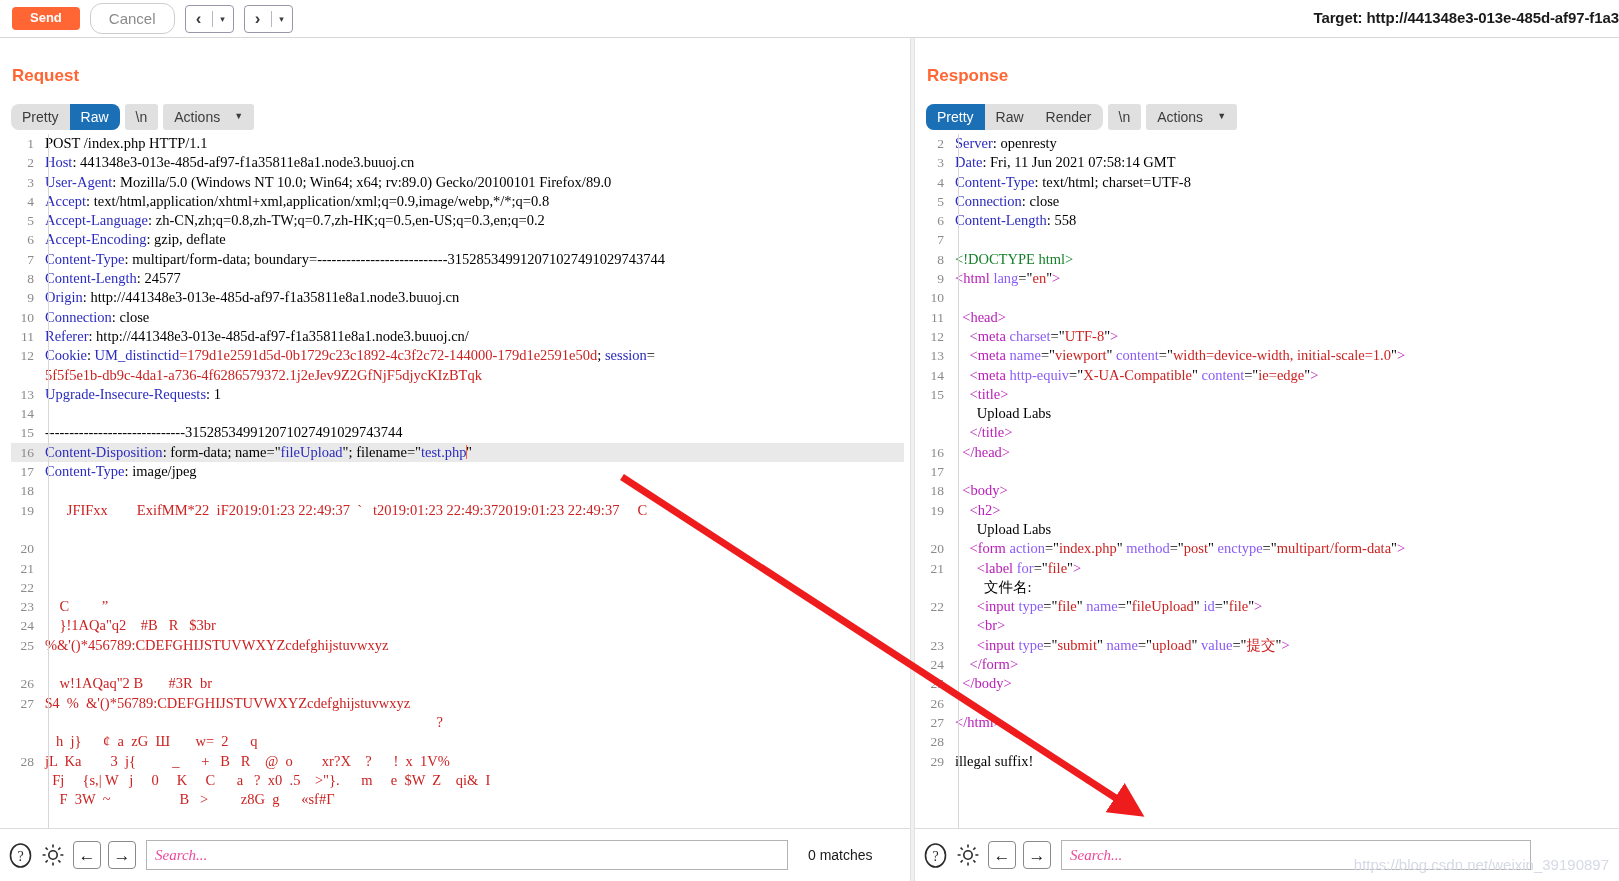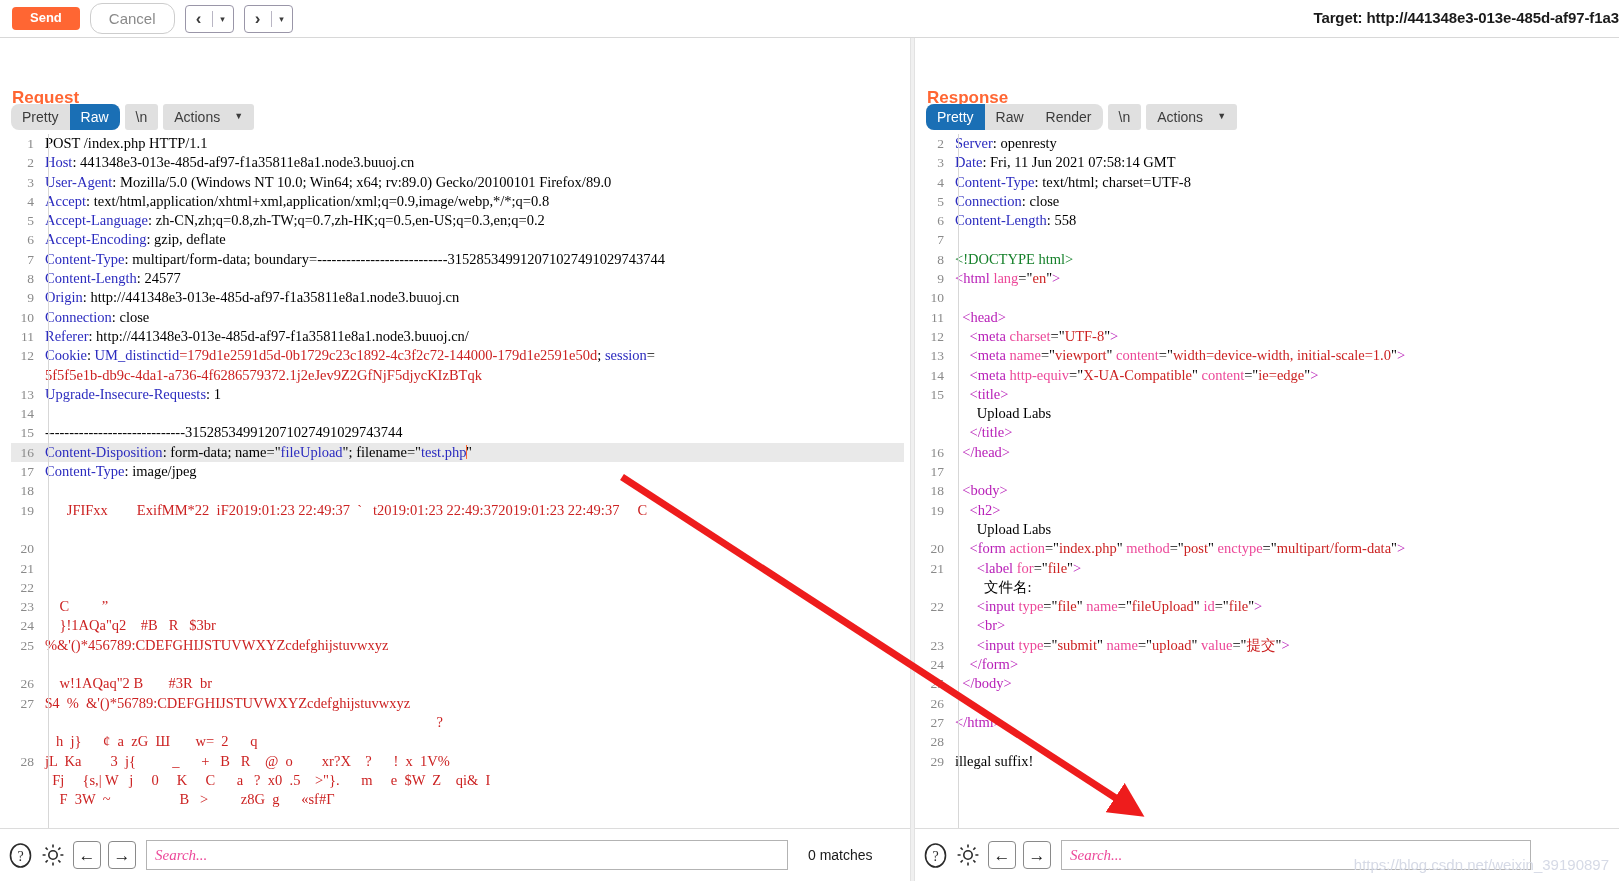--- a/index.html
+++ b/index.html
@@ -97,21 +97,20 @@
     background: #f0f0f0;
     border-left: 1px solid #e2e2e2;
     border-right: 1px solid #e2e2e2;
   }
 
   .panel-title {
     position: absolute;
     top: 28px; left: 12px;
     font-size: 17px; font-weight: bold;
     color: #ff6633;
-    margin-top: 22px;
   }
 
   
   .tabstrip {
     position: absolute;
     top: 66px; left: 11px;
     display: flex; align-items: center;
     gap: 5px;
   }
   .vtab {
@@ -176,21 +175,21 @@
     color: #000000;
     padding-left: 4px;
     overflow: hidden;
   }
   .hdr   { color: #2b2bbf; }
   .ckey  { color: #2b2bbf; }
   .cval  { color: #cc2222; }
   .bin   { color: #cc2222; }
   .str   { color: #2b2bbf; }
   .tag   { color: #b820b8; }
-  .attr  { color: #ec4899; }
+  .attr  { color: #8b5cf6; }
   .aval  { color: #cc2222; }
   .doctype { color: #15802a; }
   .plain { color: #000000; }
   .cursor {
     display: inline-block;
     width: 1.5px;
     height: 14px;
     background: #ff6633;
     vertical-align: -2px;
     margin: 0 -1px;

